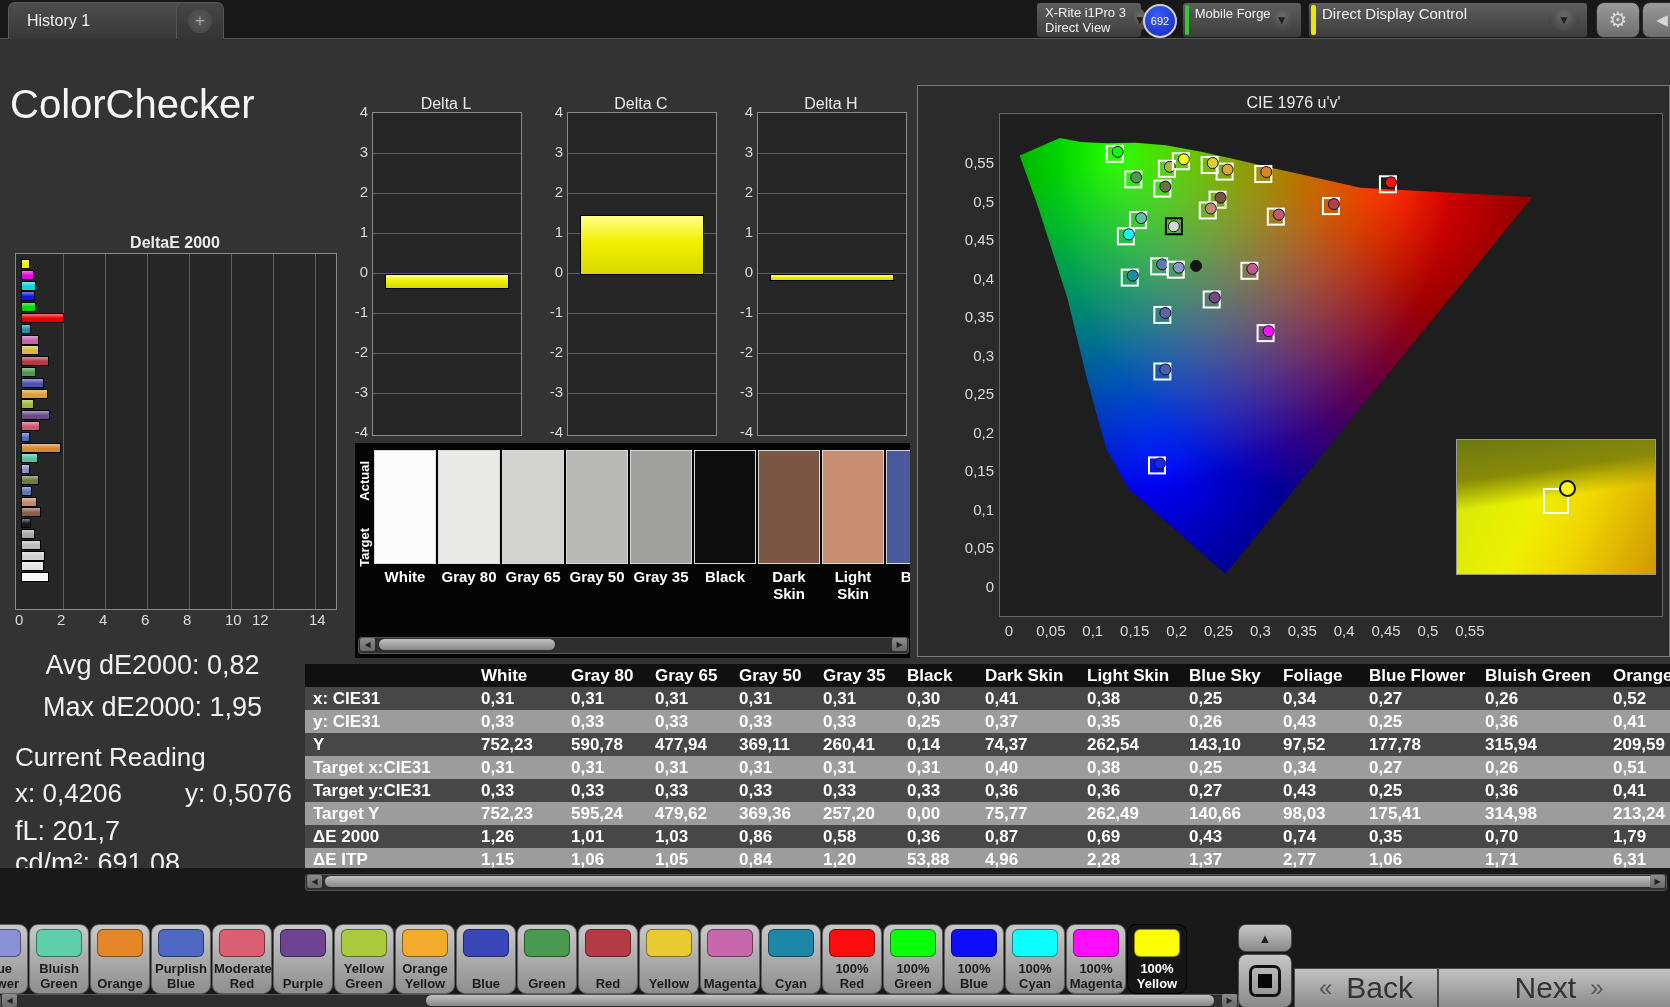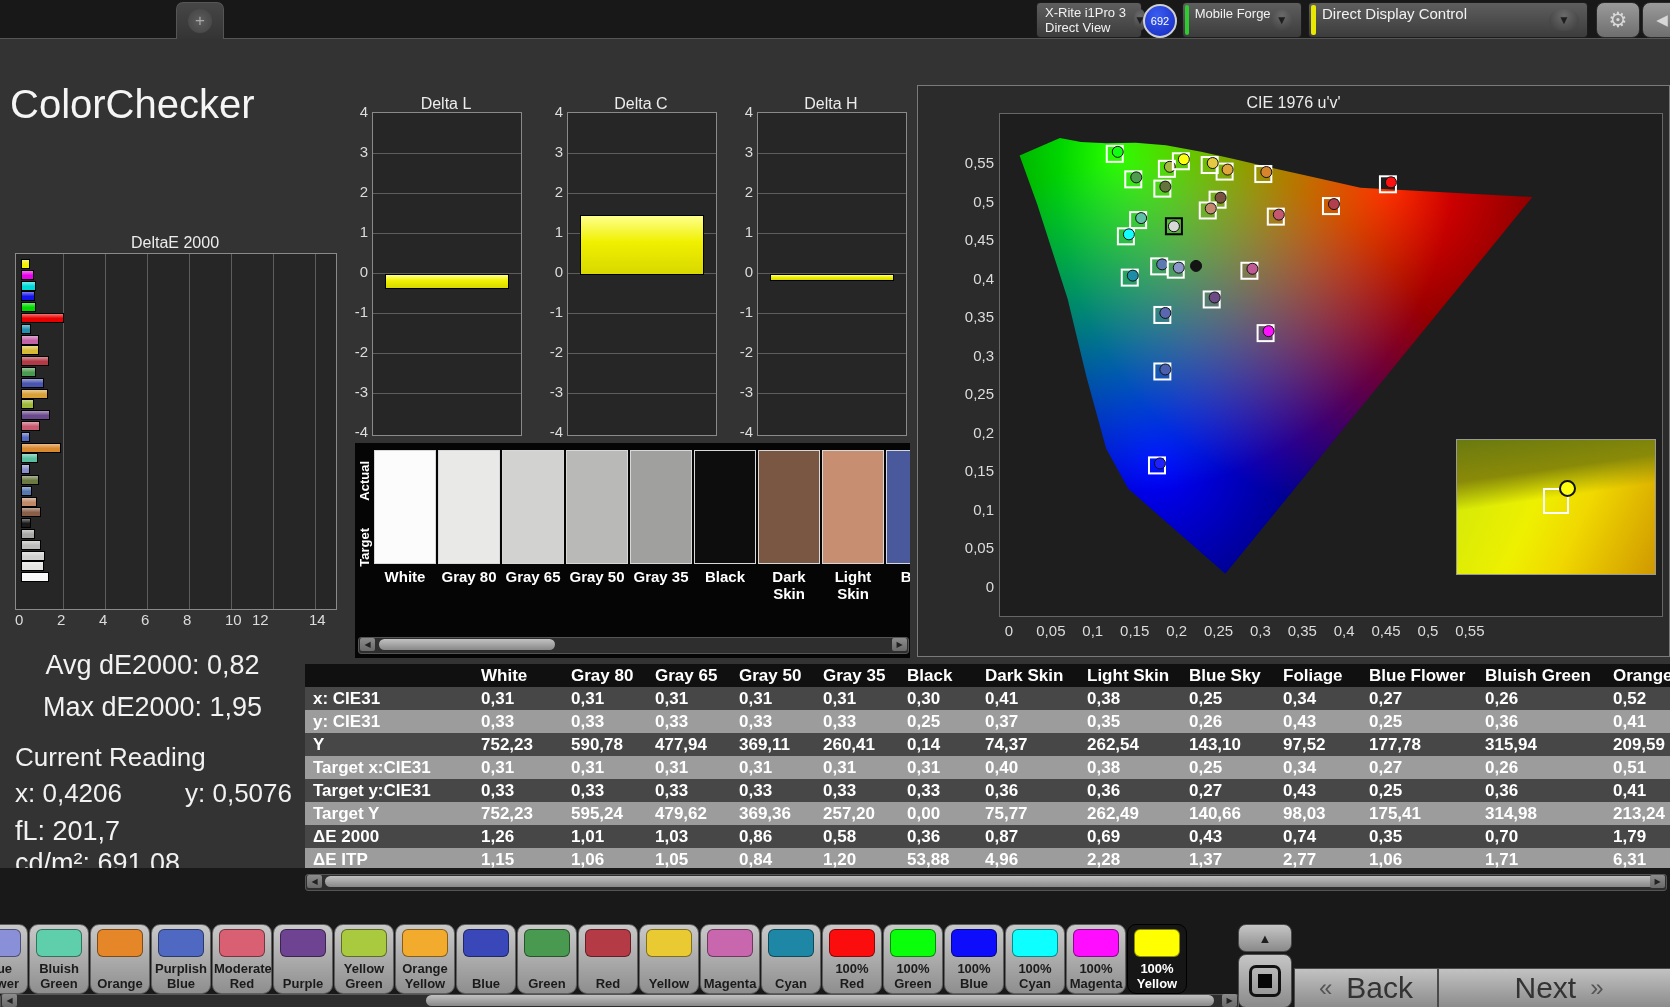--- a/index.html
+++ b/index.html
@@ -70,20 +70,23 @@
   .navbtn{position:absolute;background:linear-gradient(#c2c2c2,#8c8c8c);border:1px solid #4a4a4a;
         display:flex;align-items:center;justify-content:center;gap:14px;color:#333;font-size:30px;}
   .navchev{font-size:24px;color:#555;}
 </style>
 </head>
 <body>
 
 <div id="stage">
 
   <div class="abs" id="topbar">
+    <div class="abs tab">
+      <span>History 1</span>
+    </div>
     <div class="abs addtab">
       <div class="addcirc">
           <span>+</span>
         </div>
     </div>
 
     <div class="abs ddpanel" style="left:1036px;width:104px;">
       <div class="statusbar" id="meter-status" style="background: rgb(46, 204, 46);"></div>
       <div class="ddtext">
         <div>X-Rite i1Pro 3</div>
@@ -117,21 +120,21 @@
     <div class="abs sqbtn" style="left:1596px;width:42px;font-size:21px;">
       <span>⚙</span>
     </div>
     <div class="abs sqbtn" style="left:1642px;width:38px;font-size:15px;">
       <span>◀</span>
     </div>
   </div>
 
   <div class="abs" style="left:10px;top:82px;font-size:40px;color:#f5f5f5;">ColorChecker</div>
 
-  <div class="abs charttitle" style="left:15px;top:234px;width:320px;">DeltaE 2000</div>
+  <div class="abs charttitle" style="left:15px;top:234px;width:320px;font-weight:bold;">DeltaE 2000</div>
   <div class="abs plot" style="left:15px;top:253px;width:320px;height:355px;" id="deltae-plot">
       <div class="vgrid" style="left: 47px;"></div>
       <div class="vgrid" style="left: 89px;"></div>
       <div class="vgrid" style="left: 131px;"></div>
       <div class="vgrid" style="left: 173px;"></div>
       <div class="vgrid" style="left: 215px;"></div>
       <div class="vgrid" style="left: 257px;"></div>
       <div class="vgrid" style="left: 299px;"></div>
       <div class="debar" style="left: 5px; top: 5px; width: 7.35px; background: linear-gradient(rgba(255, 255, 255, 0.45), rgba(255, 255, 255, 0) 55%), rgb(240, 240, 0);"></div>
       <div class="debar" style="left: 5px; top: 15.8px; width: 10.5px; background: linear-gradient(rgba(255, 255, 255, 0.45), rgba(255, 255, 255, 0) 55%), rgb(232, 0, 232);"></div>

